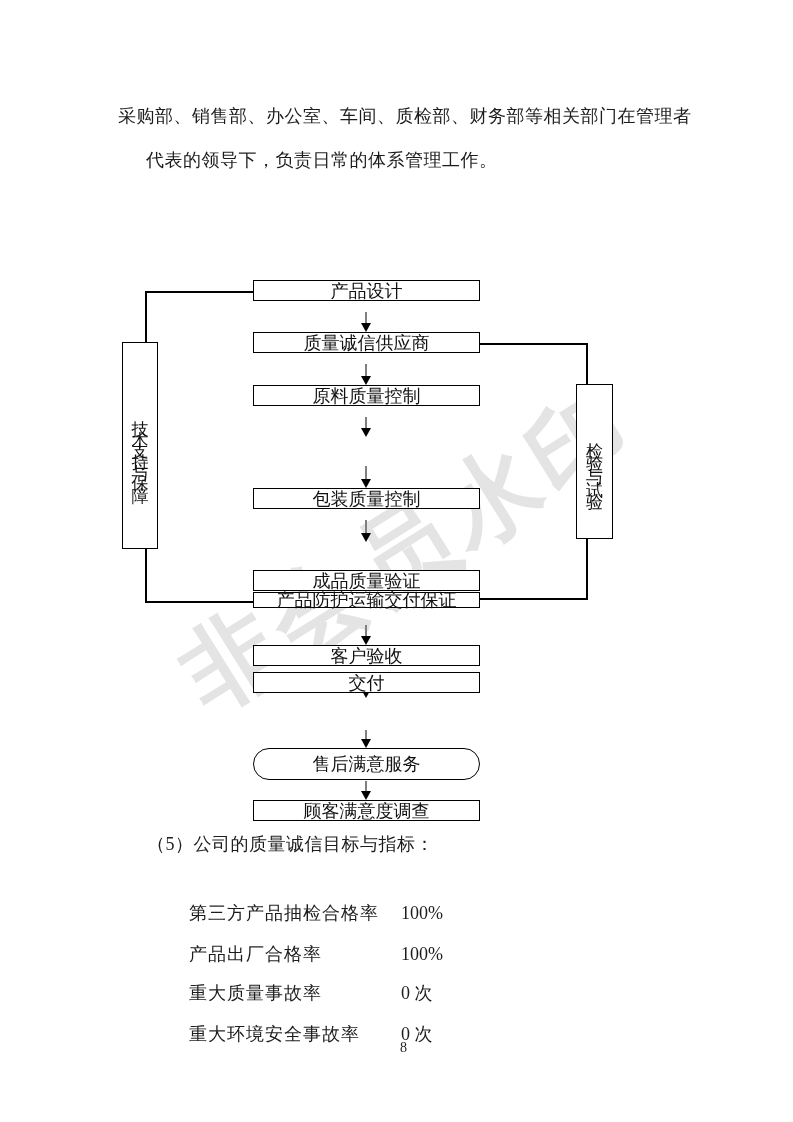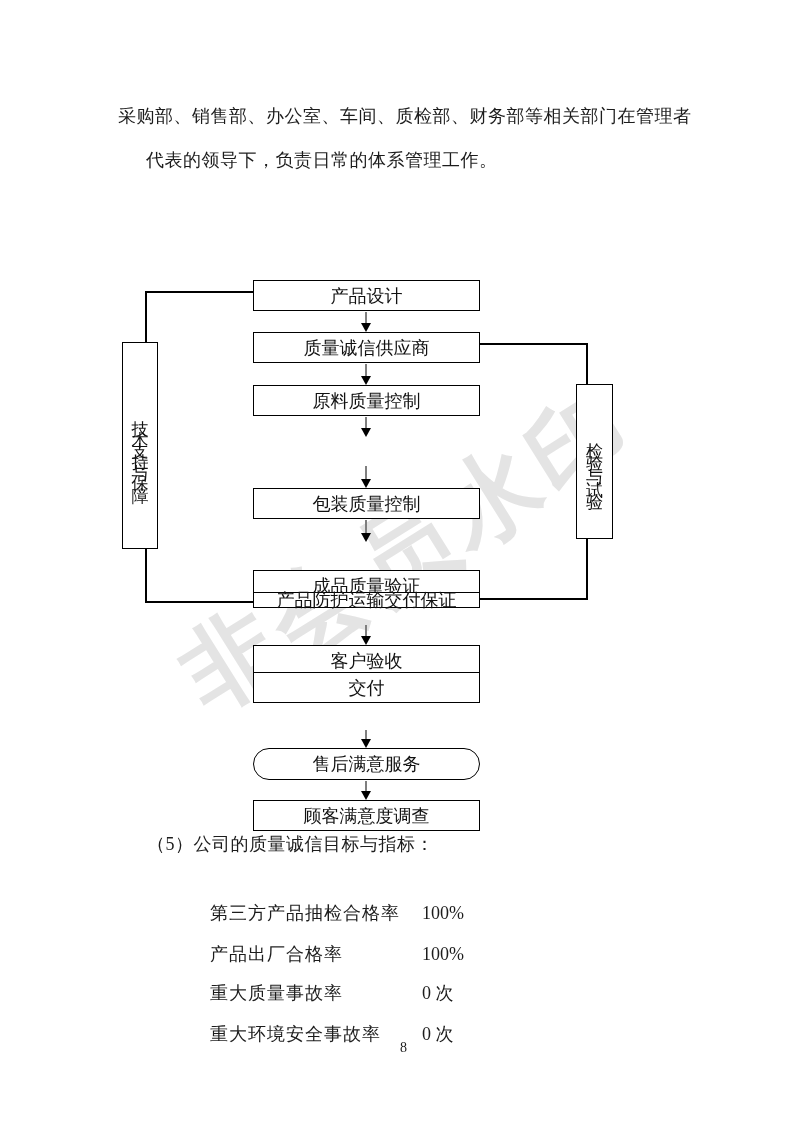--- a/index.html
+++ b/index.html
@@ -31,21 +31,21 @@
   .tline{
     position:absolute;
     font-size:18px;line-height:22px;
     letter-spacing:0.5px;
     white-space:pre;
     z-index:1;
   }
   
   .fbox{
     position:absolute;
-    left:253px;width:227px;height:31px;
+    left:253px;width:227px;height:21px;
     box-sizing:border-box;
     background:#ffffff;
     border:1.5px solid #000000;
     display:flex;align-items:center;justify-content:center;
     font-family:"Liberation Sans", sans-serif;
     font-size:18px;color:#111111;
     z-index:2;
     white-space:nowrap;
   }
   .vbox{
@@ -68,21 +68,21 @@
   .arrow{
     position:absolute;left:365px;width:2px;background:#7f7f7f;z-index:2;
   }
   .arrow::after{
     content:"";position:absolute;left:-4px;top:100%;
     border-left:5px solid transparent;border-right:5px solid transparent;
     border-top:9px solid #000000;width:0;height:0;
   }
   
   .mrow{
-    position:absolute;left:192px;
+    position:absolute;left:171px;
     font-size:18px;line-height:22px;z-index:1;white-space:pre;
   }
   .mlabel{display:inline-block;width:212px;letter-spacing:1px;}
   .mvalue{display:inline-block;}
   
   .pagenum{
     position:absolute;left:400px;top:1040px;
     font-size:14px;line-height:16px;z-index:1;
   }
 </style>

